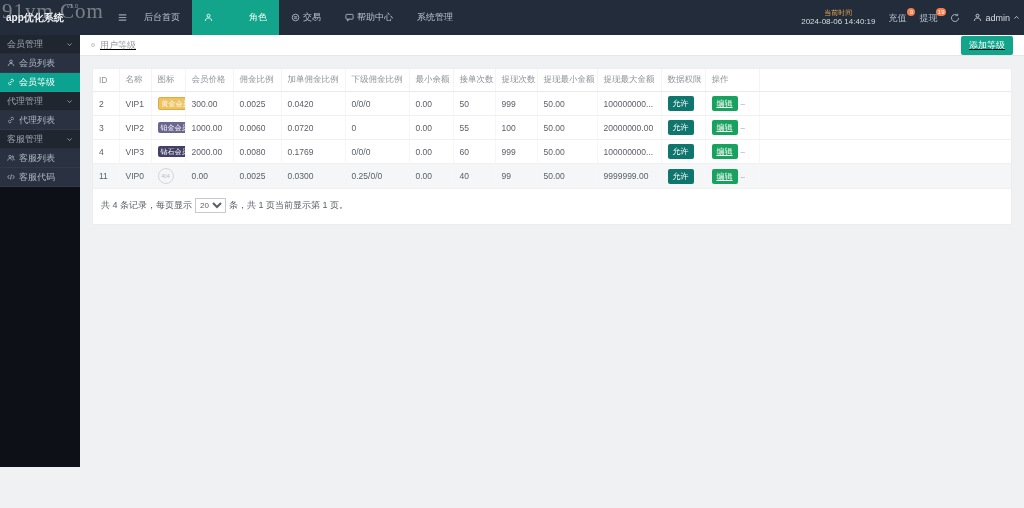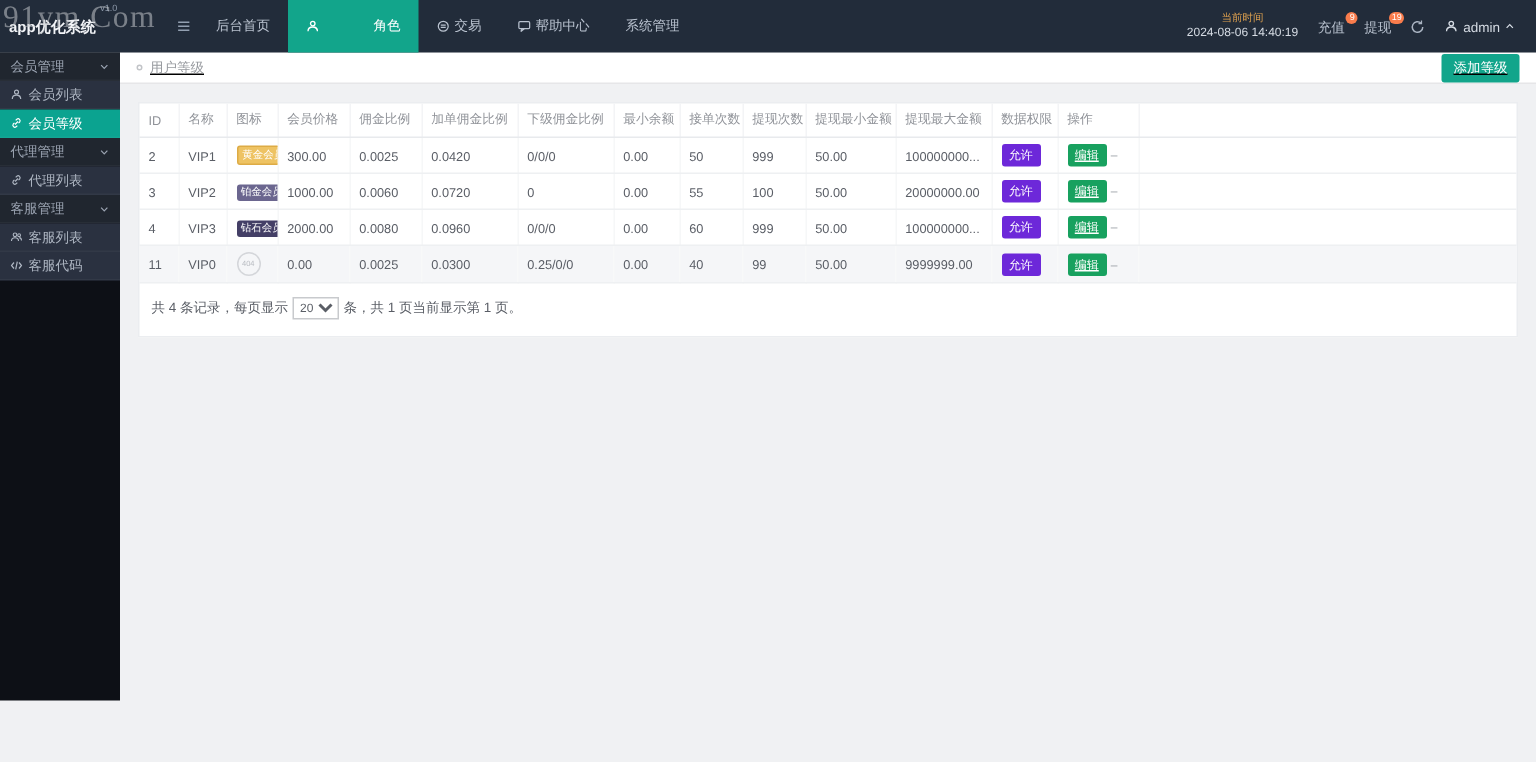--- a/index.html
+++ b/index.html
@@ -15,21 +15,21 @@
   .topbar { height:35px; background:#222c3a; display:flex; align-items:stretch;
     color:#b9c2cf; font-size:9px; position:relative; z-index:2; }
   .logo { width:112px; display:flex; align-items:center; gap:3px; padding-left:6px;
     color:#f2f4f7; font-weight:bold; font-size:10px; white-space:nowrap; }
   .logo-sub { font-size:6px; color:#8b97a8; font-weight:normal; align-self:flex-start; margin-top:3px; }
   .collapse { width:20px; display:flex; align-items:center; justify-content:center; color:#93a0b1; cursor:pointer; }
   .top-menu { display:flex; align-items:stretch; }
   .menu-item { display:flex; align-items:center; gap:3px; padding:0 12px; cursor:pointer; white-space:nowrap; }
   .menu-item.active { background:#12a58b; color:#fff;gap:36px; }
   .menu-item svg { display:block; }
-  .top-right { margin-left:auto; display:flex; align-items:center; gap:13px; padding-right:14px; }
+  .top-right { margin-left:auto; display:flex; align-items:center; gap:13px; padding-right:4px; }
   .time-block { text-align:center; line-height:1.15; }
   .time-label { color:#dfa14f; font-size:7px; }
   .time-value { color:#d6dce4; font-size:8px; white-space:nowrap; }
   .badge-item { position:relative; cursor:pointer; padding-top:1px; }
   .num-badge { position:absolute; top:-3px; right:-9px; background:#f97c4c; color:#fff;
     font-size:6px; line-height:8px; border-radius:5px; padding:0 2px; min-width:8px; text-align:center; }
   .refresh { cursor:pointer; display:flex; align-items:center; color:#aab4c2; }
   .admin { display:flex; align-items:center; gap:3px; color:#d6dce4; cursor:pointer; }
 
   
@@ -62,21 +62,21 @@
   th:last-child, td:last-child { border-right:none; }
   tr.shaded td { background:#f5f6f8; }
 
   .lvl-badge { display:inline-block; font-size:7px; color:#fff; padding:2px 3px; border-radius:2px; line-height:1; }
   .lvl-gold { background:#eec363; border:1px solid #ddab45; }
   .lvl-purple { background:#6b668f; }
   .lvl-dark { background:#443f66; }
   .badge-404 { display:inline-flex; align-items:center; justify-content:center;
     width:16px; height:16px; border:1px solid #d4d6da; border-radius:50%;
     font-size:5px; color:#b9bcc2; }
-  .btn-permission { background:#6d28d9; color:#fff; border:none; border-radius:2px;
+  .btn-permission { background:#0f766e; color:#fff; border:none; border-radius:2px;
     font-size:8px; padding:2px 5px; cursor:pointer; font-family:inherit; }
   .btn-edit { background:#18a15f; color:#fff; border:none; border-radius:2px;
     font-size:8px; padding:2px 5px; cursor:pointer; font-family:inherit;text-decoration:underline; }
   .edit-dash { color:#9aa0a6; font-size:8px; margin-left:3px; }
 
   
   .pagination { display:flex; align-items:center; gap:3px; padding:9px 8px 11px; font-size:9px; color:#5a5e66; }
   .page-size { font-size:8px; height:15px; border:1px solid #c8cacd; background:#fff;
     color:#5a5e66; font-family:inherit; }
 </style>
@@ -299,21 +299,21 @@
               <td><button class="btn-permission">允许</button></td>
               <td><button class="btn-edit">编辑</button><span class="edit-dash">–</span></td>
               <td></td>
             </tr>
             <tr>
               <td>4</td>
               <td>VIP3</td>
               <td><span class="lvl-badge lvl-dark">钻石会员</span></td>
               <td>2000.00</td>
               <td>0.0080</td>
-              <td>0.0960</td>
+              <td>0.1769</td>
               <td>0/0/0</td>
               <td>0.00</td>
               <td>60</td>
               <td>999</td>
               <td>50.00</td>
               <td>100000000...</td>
               <td><button class="btn-permission">允许</button></td>
               <td><button class="btn-edit">编辑</button><span class="edit-dash">–</span></td>
               <td></td>
             </tr>

